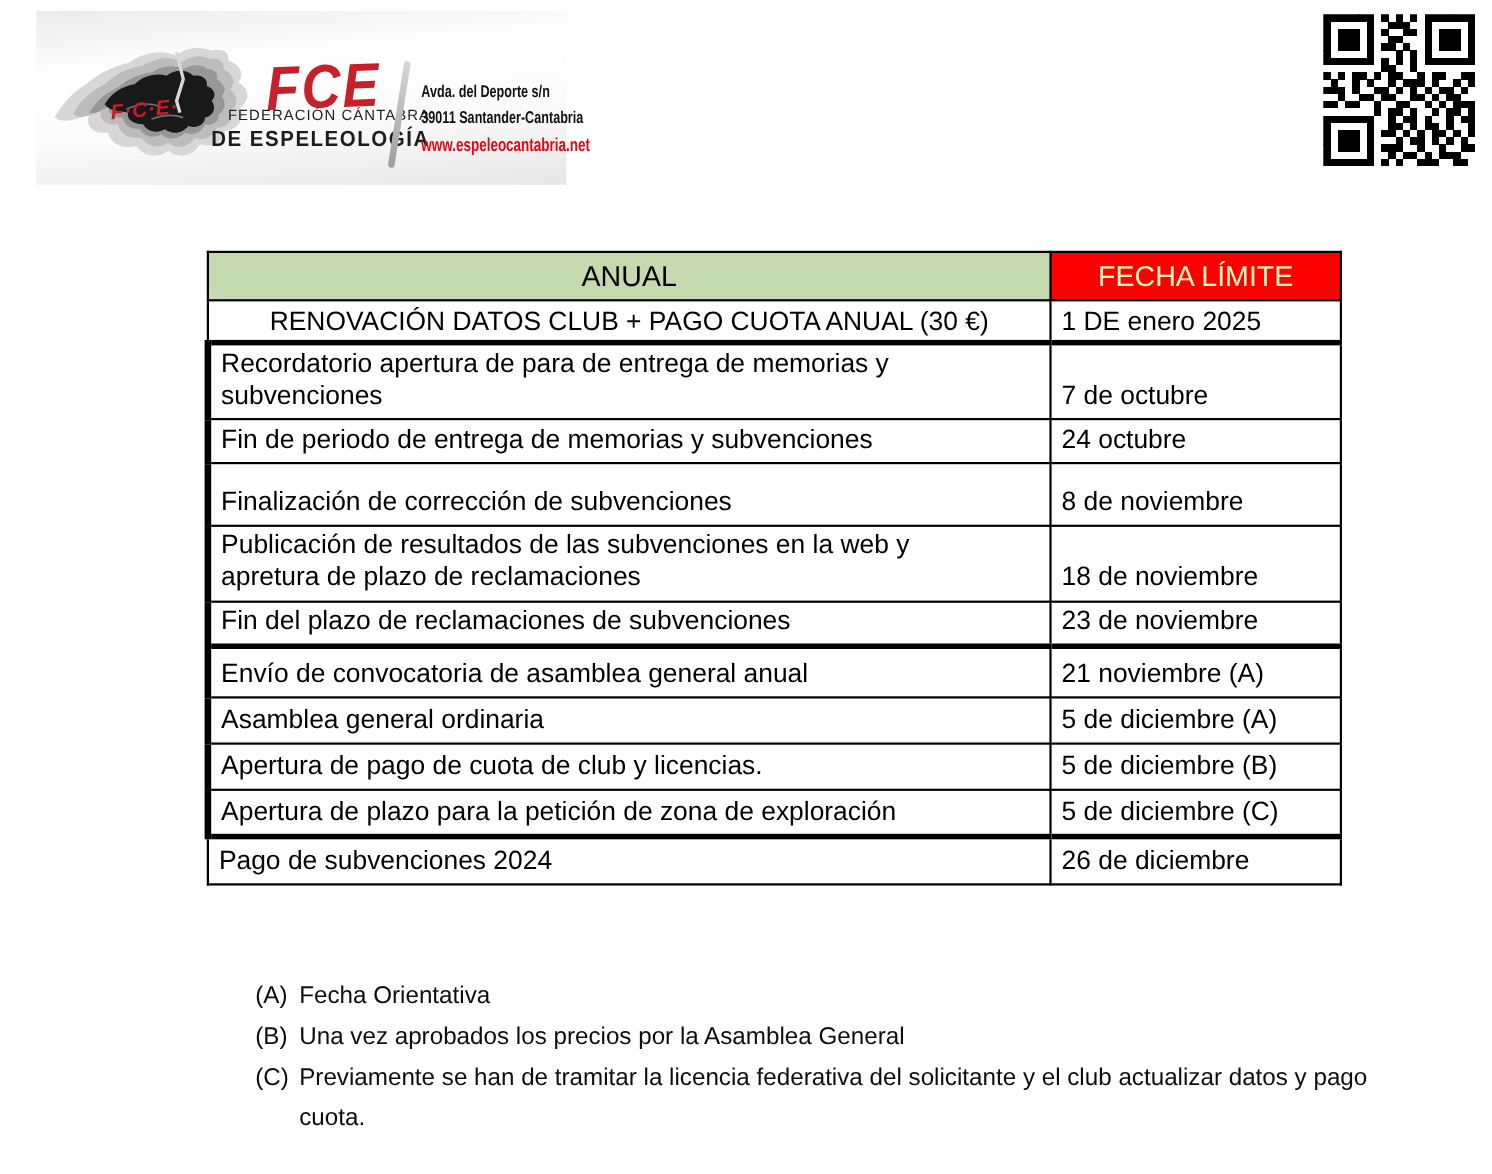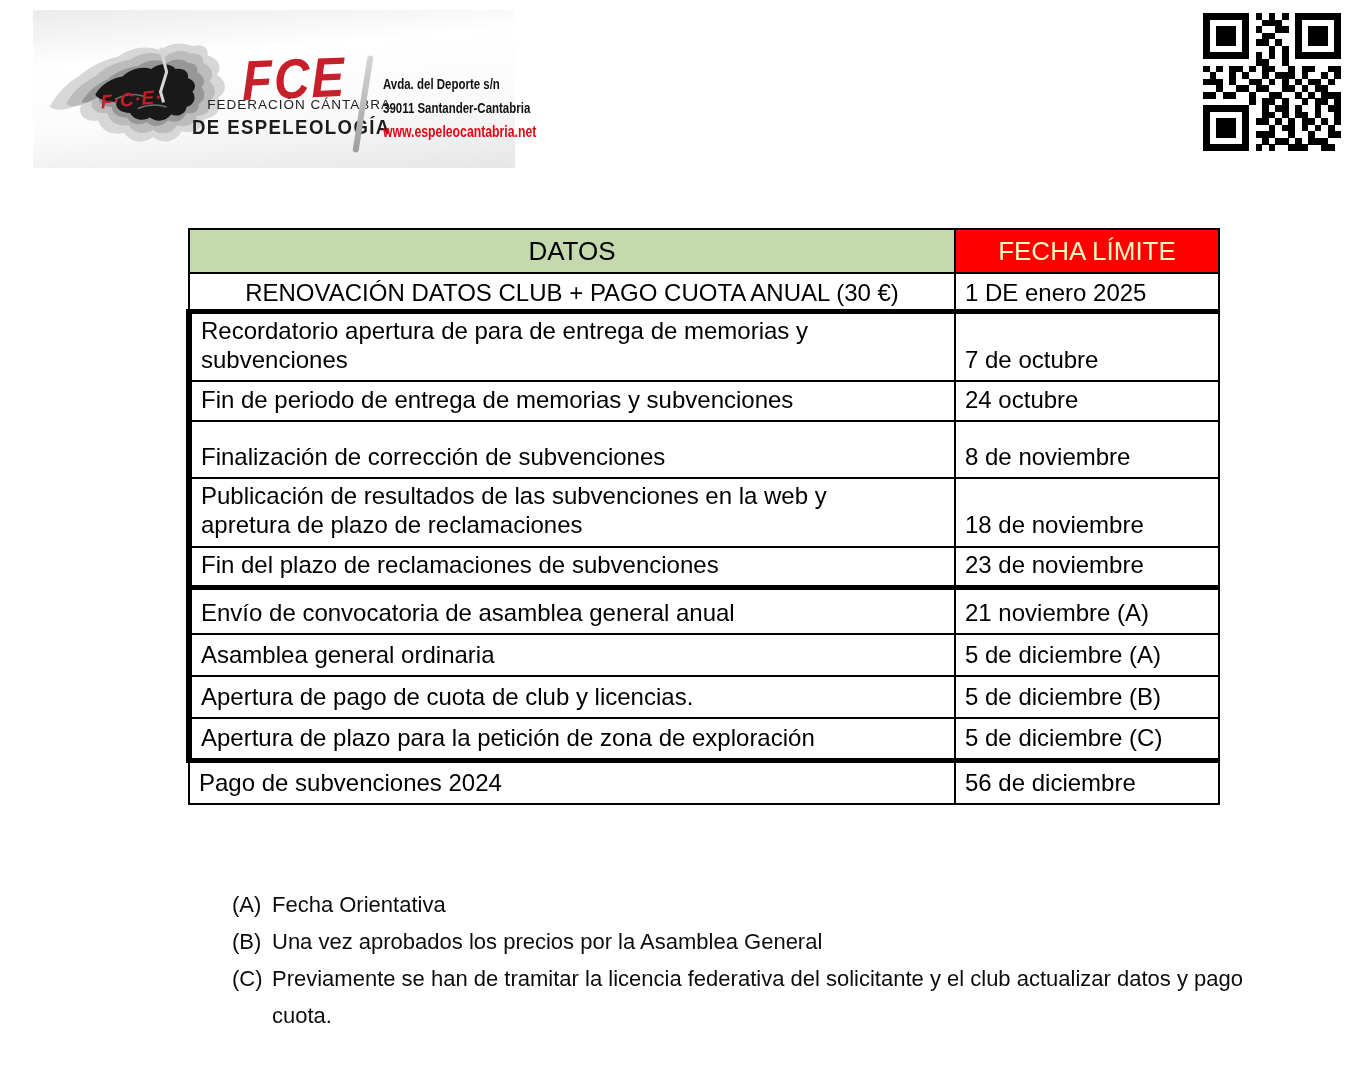--- a/index.html
+++ b/index.html
@@ -320,21 +320,21 @@
         <rect x="19" y="20" width="1.02" height="1.02" fill="#000"></rect>
       </svg></div>
 
   <table class="schedule">
     <colgroup>
         <col class="c1">
         <col class="c2">
       </colgroup>
     <thead>
       <tr>
-        <th class="h-evento" style="background: rgb(196, 217, 173);">DATOS</th>
+        <th class="h-evento" style="background: rgb(196, 217, 173);">ANUAL</th>
         <th class="h-fecha" style="background: rgb(255, 0, 0);">FECHA LÍMITE</th>
       </tr>
     </thead>
     <tbody>
         <tr class="r0">
           <td class="evento center">RENOVACIÓN DATOS CLUB + PAGO CUOTA ANUAL (30 €)</td>
           <td class="fecha">1 DE enero 2025</td>
         </tr>
         <tr class="r1">
           <td class="evento gt gl">Recordatorio apertura de para de entrega de memorias y subvenciones</td>
@@ -367,21 +367,21 @@
         <tr class="r9">
           <td class="evento gl">Apertura de pago de cuota de club y licencias.</td>
           <td class="fecha">5 de diciembre (B)</td>
         </tr>
         <tr class="r10">
           <td class="evento gb gl">Apertura de plazo para la petición de zona de exploración</td>
           <td class="fecha gb">5 de diciembre (C)</td>
         </tr>
         <tr class="r11">
           <td class="evento">Pago de subvenciones 2024</td>
-          <td class="fecha">56 de diciembre</td>
+          <td class="fecha">26 de diciembre</td>
         </tr>
       </tbody>
   </table>
 
   <div class="footnotes">
       <div class="fn">
         <div class="fn-label">(A)</div>
         <div class="fn-text">Fecha Orientativa</div>
       </div>
       <div class="fn">

